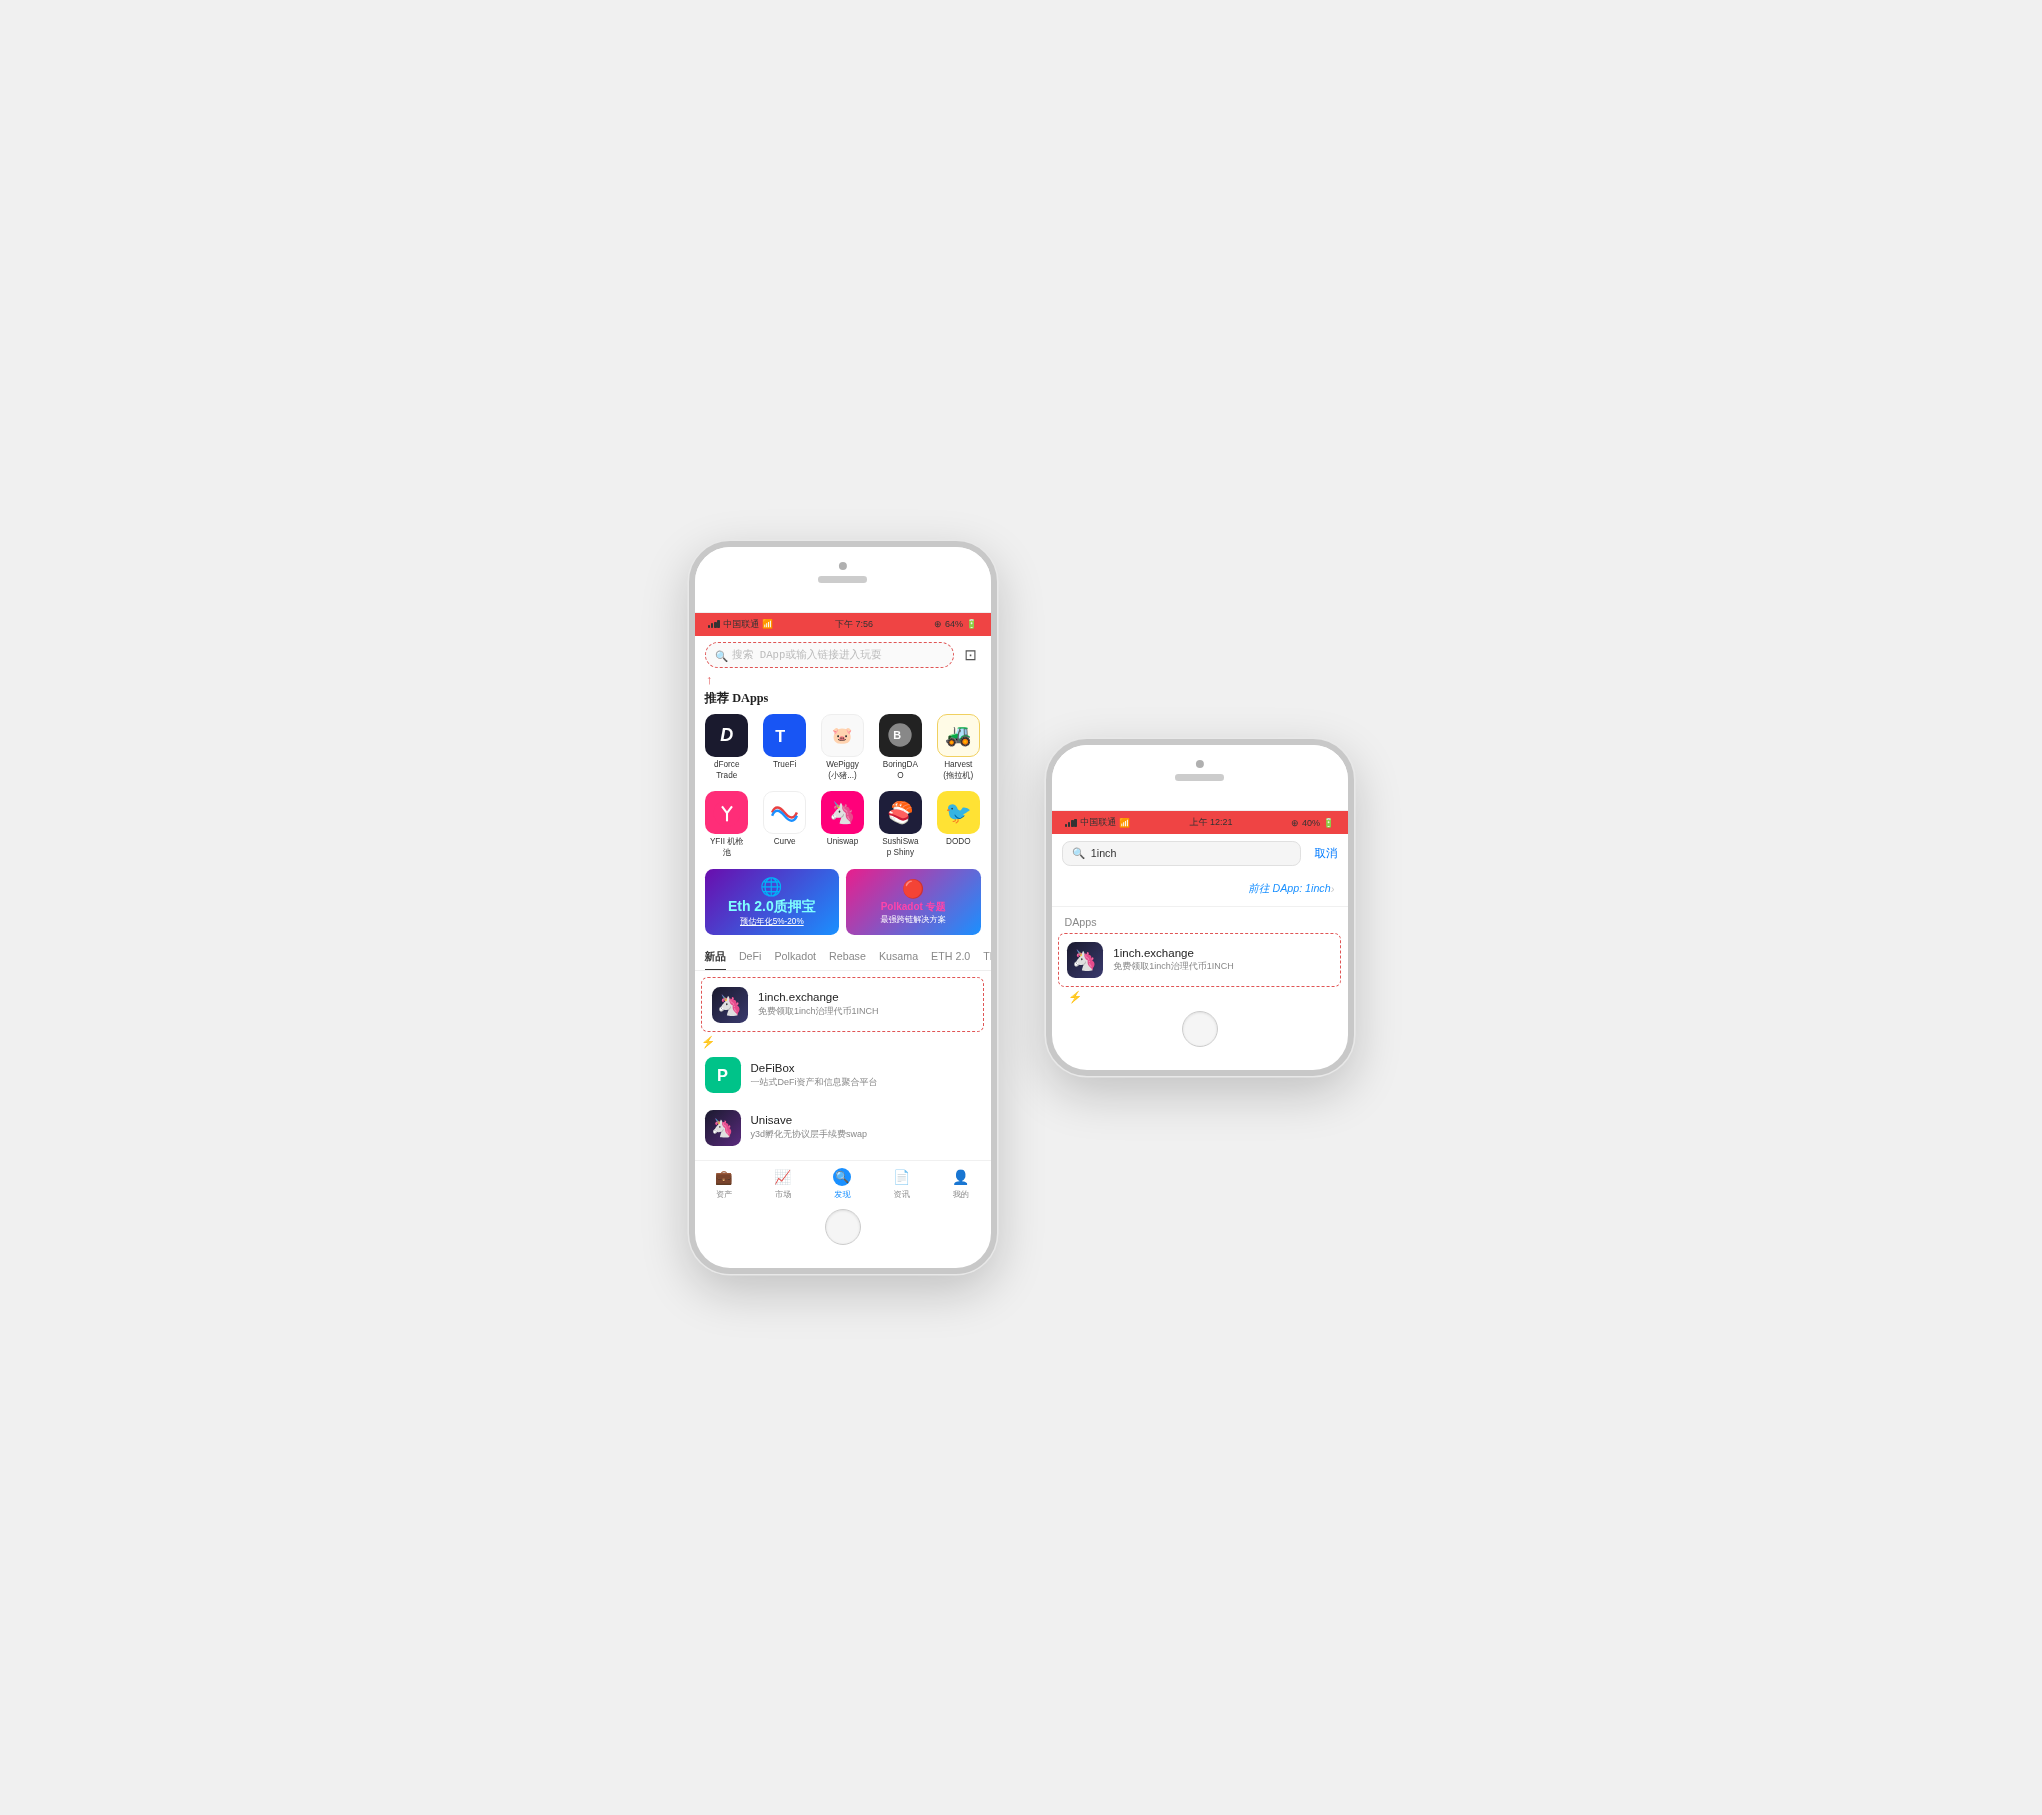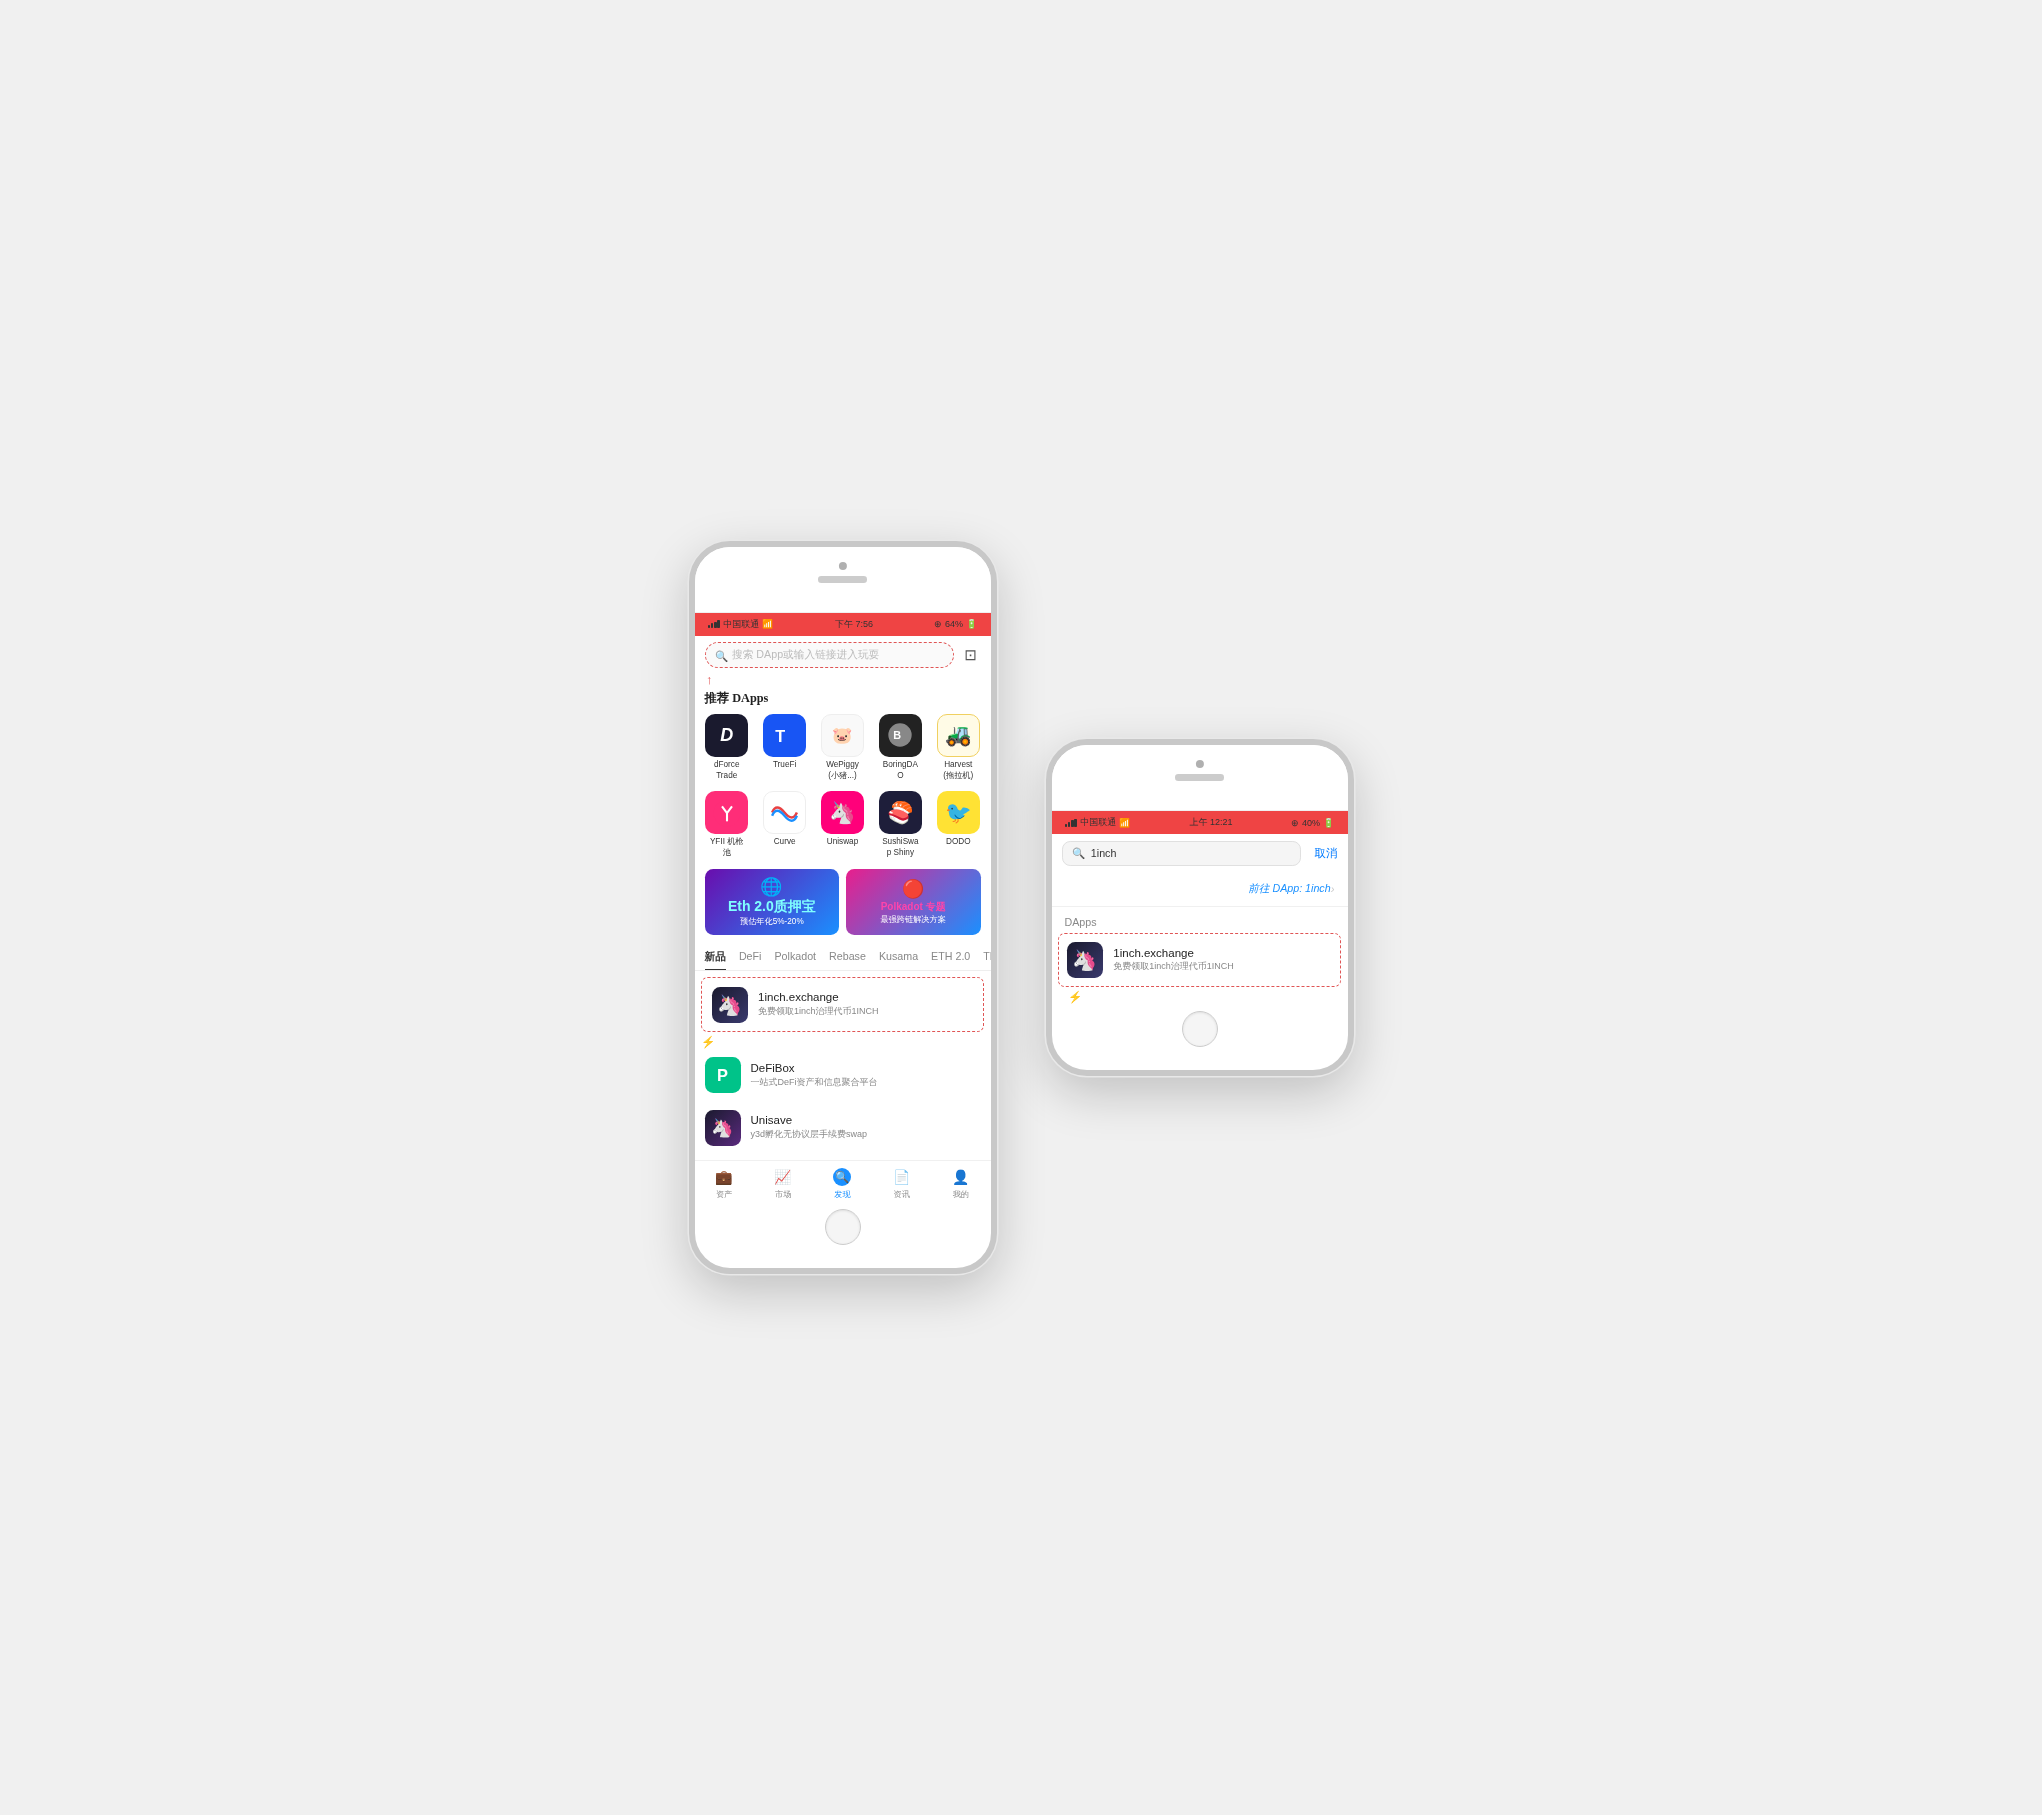--- a/index.html
+++ b/index.html
@@ -93,20 +93,21 @@
     }
     .search-icon-circle {
       width: 11.5px;
       height: 11.5px;
       color: #999;
       font-size: 10.7px;
     }
     .search-placeholder {
       font-size: 10.7px;
       color: #bbb;
+      font-family: Liberation Mono, monospace;
     }
     .scan-icon {
       width: 20px;
       height: 20px;
       display: flex;
       align-items: center;
       justify-content: center;
       color: #555;
       font-size: 15px;
     }
@@ -531,21 +532,21 @@
         </div>
         <span class="dapp-name">DODO</span>
       </div>
     </div>
 
     <div class="banners">
       <div class="banner banner-eth">
         <div style="text-align:center;padding:5px;">
           <div style="font-size:18px;">🌐</div>
           <div style="color:#7fffff;font-size:14px;font-weight:900;">Eth 2.0质押宝</div>
-          <div style="color:#fff;font-size:8.2px;">预估年化5%-20%</div>
+          <div style="color:#fff;font-size:8.2px;text-decoration:underline;">预估年化5%-20%</div>
         </div>
       </div>
       <div class="banner banner-polka">
         <div style="text-align:center;padding:5px;">
           <div style="font-size:18px;">🔴</div>
           <div style="color:#ff44aa;font-size:10px;font-weight:900;">Polkadot 专题</div>
           <div style="color:#fff;font-size:8.2px;">最强跨链解决方案</div>
         </div>
       </div>
     </div>

